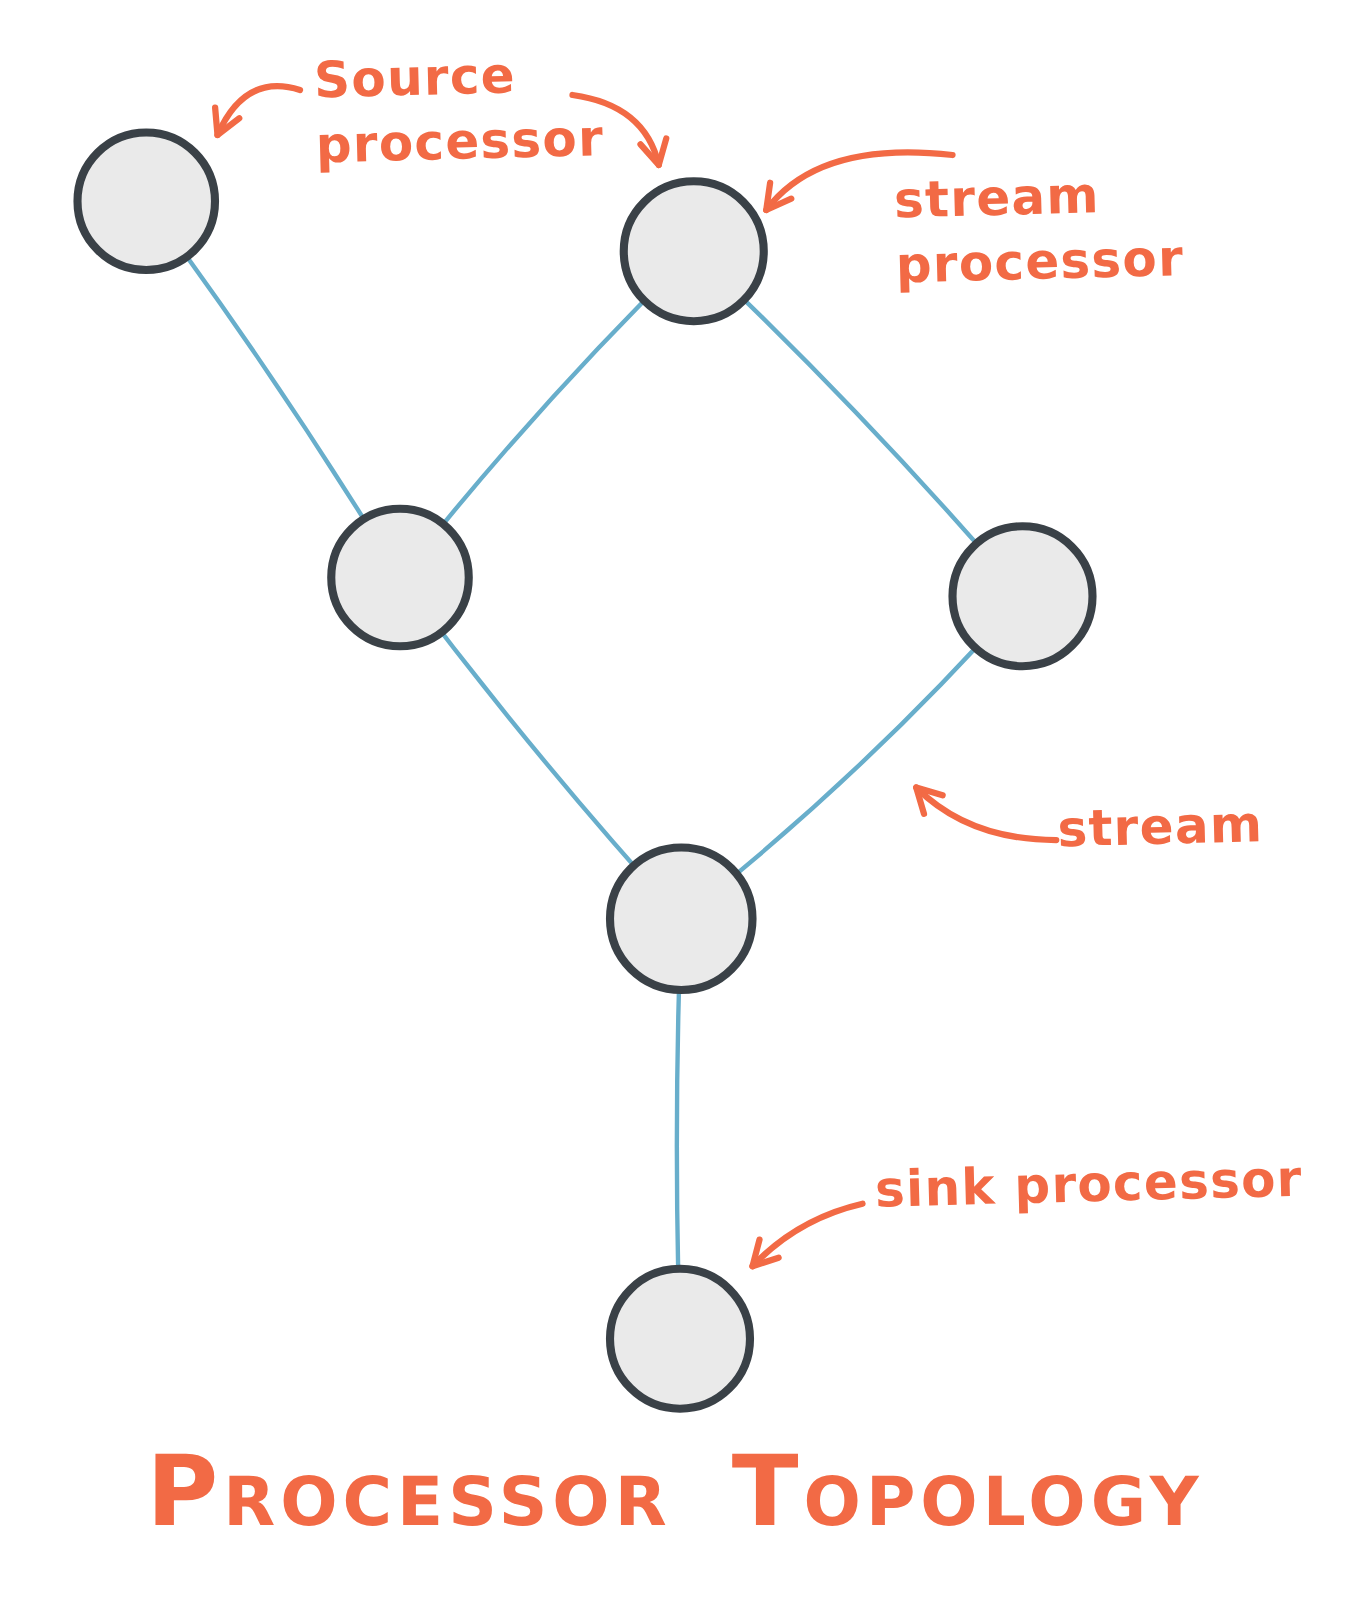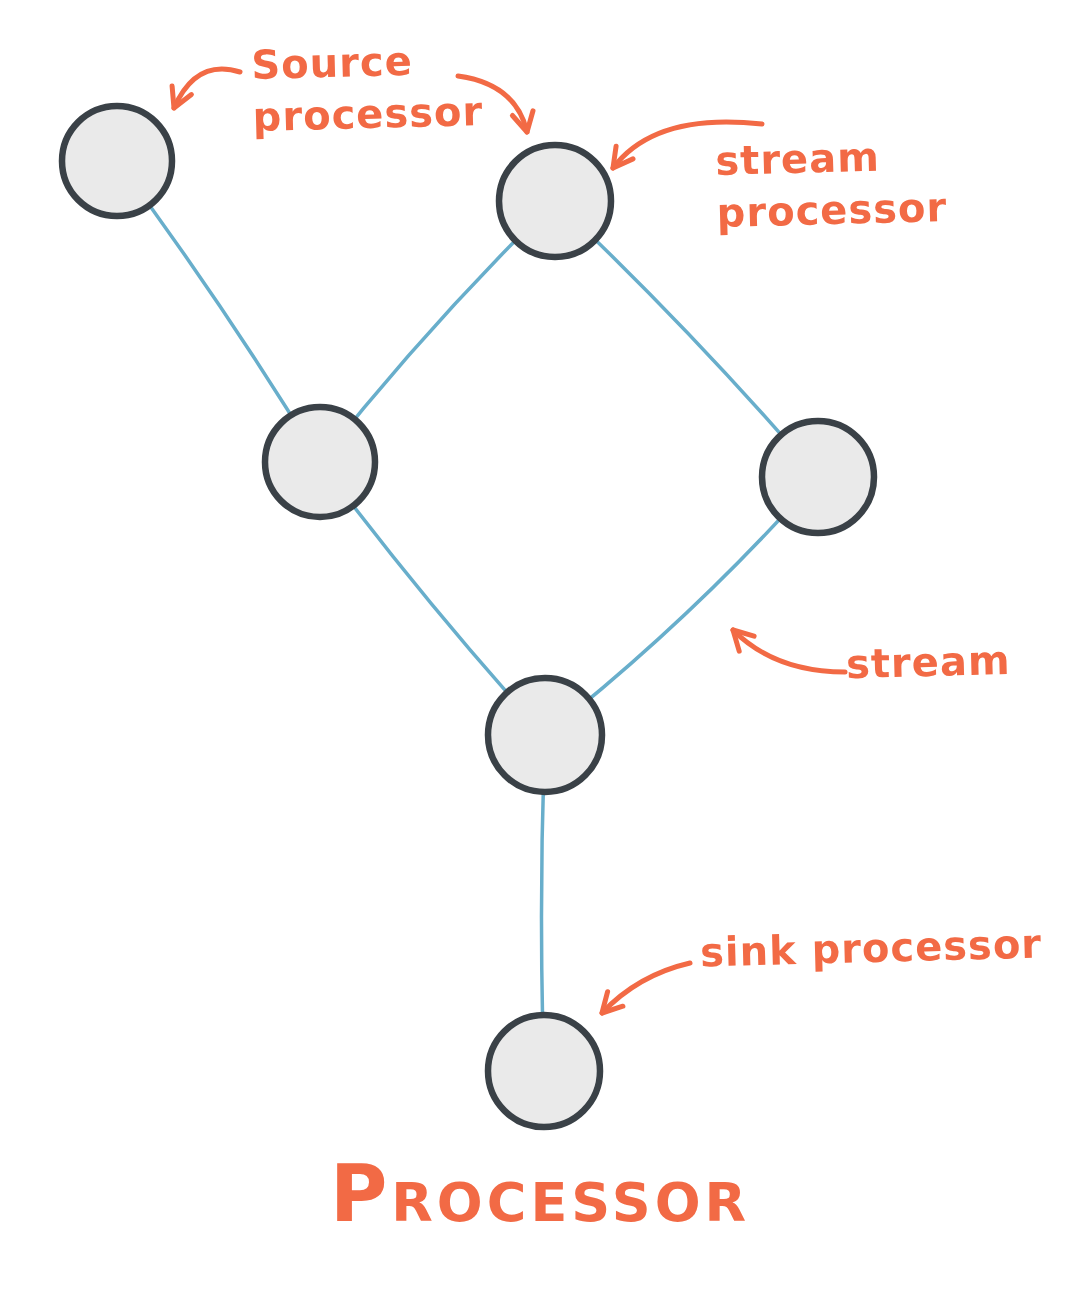--- a/index.html
+++ b/index.html
@@ -97,15 +97,16 @@
   <div class="label label-stream">
     <div>stream</div>
   </div>
 
   <div class="label label-sink">
     <div>sink processor</div>
   </div>
 
   <div class="title">
     <span class="title-word">Processor</span>
+    <span class="title-word">Topology</span>
   </div>
 
 </div>
 
 </body></html>

